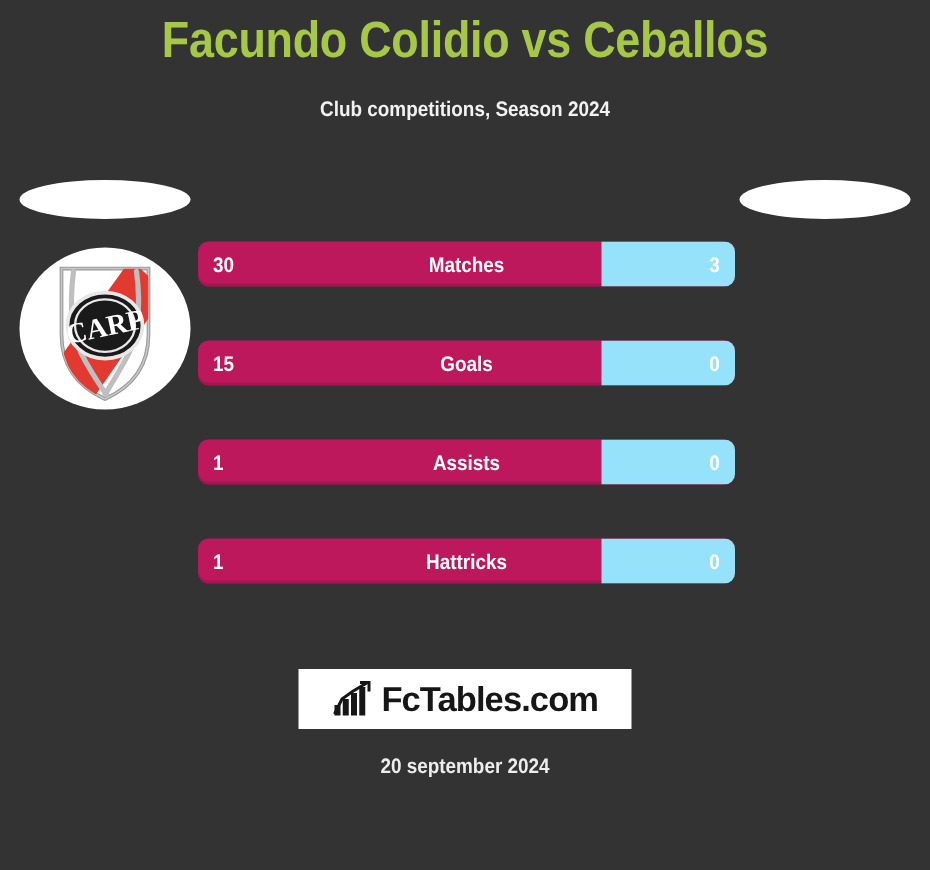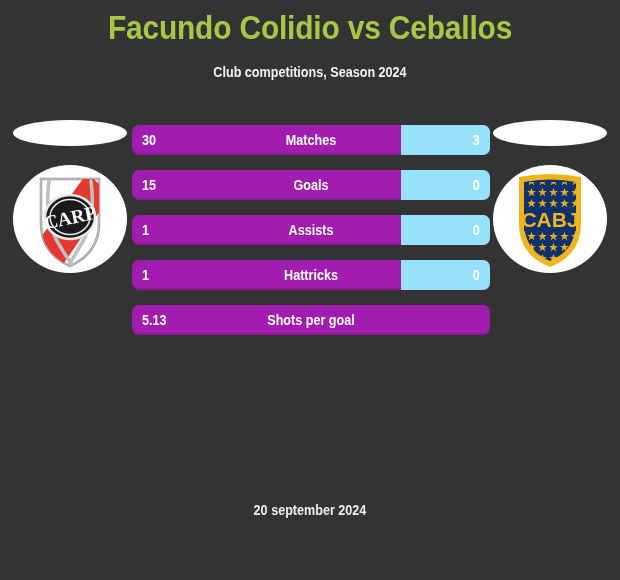--- a/index.html
+++ b/index.html
@@ -91,22 +91,23 @@
     top: 125px;
     left: 132px;
     width: 358px;
   }
   .row {
     position: relative;
     height: 30px;
     margin-bottom: 15px;
     border-radius: 7px;
     overflow: hidden;
-    background: #a21caf;
+    background: #be185d;
     box-shadow: inset 0 -2px 0 rgba(0,0,0,0.12);
+    margin-top: 36px;
   }
   .row .fill-right {
     position: absolute;
     top: 0;
     right: 0;
     height: 100%;
     background: #96E2FA;
   }
   .row .v-left,
   .row .v-right,
@@ -198,39 +199,20 @@
         <path d="M78 16 Q83 54 70 76 Q62 90 57 98" fill="none" stroke="#BFBFBF" stroke-width="3.5" stroke-linecap="round"></path>
         <ellipse cx="57" cy="52" rx="25" ry="22" fill="#1A1A1A" stroke="#E8E8E8" stroke-width="2.5"></ellipse>
         <ellipse cx="57" cy="52" rx="20" ry="17.5" fill="#1A1A1A" stroke="#E8E8E8" stroke-width="1.5"></ellipse>
         <text x="57" y="59" font-family="'Liberation Serif', serif" font-size="19" font-weight="bold" fill="#FFFFFF" text-anchor="middle" transform="rotate(-12 57 52)">CARP</text>
       </svg>
     </div>
   </div>
 
   <div class="crest-wrap right">
     <div class="oval-top"></div>
-    <div class="crest-oval">
-      <svg width="114" height="108" viewBox="0 0 114 108">
-        <defs>
-          <clipPath id="bocaclip">
-            <path d="M26 12 Q57 6 88 12 L88 58 Q88 90 57 102 Q26 90 26 58 Z"></path>
-          </clipPath>
-          <pattern id="stars" x="0" y="0" width="11" height="11" patternUnits="userSpaceOnUse">
-            <polygon points="5.5,1 6.7,4 9.9,4 7.3,6 8.3,9.2 5.5,7.3 2.7,9.2 3.7,6 1.1,4 4.3,4" fill="#F0B41E"></polygon>
-          </pattern>
-        </defs>
-        <path d="M26 12 Q57 6 88 12 L88 58 Q88 90 57 102 Q26 90 26 58 Z" fill="#F0B41E"></path>
-        <path d="M31 17 Q57 12 83 17 L83 57 Q83 85 57 96 Q31 85 31 57 Z" fill="#10306E"></path>
-        <g clip-path="url(#bocaclip)">
-          <rect x="31" y="17" width="52" height="79" fill="url(#stars)" opacity="0.95"></rect>
-        </g>
-        <rect x="31" y="44" width="52" height="22" fill="#10306E"></rect>
-        <text x="57" y="62" font-family="'Liberation Sans', sans-serif" font-size="21" font-weight="bold" fill="#F0B41E" text-anchor="middle" letter-spacing="0">CABJ</text>
-      </svg>
-    </div>
   </div>
 
   <div class="rows">
 
     <div class="row">
       <div class="fill-right" style="width:25%"></div>
       <div class="v-left">30</div>
       <div class="label">Matches</div>
       <div class="v-right">3</div>
     </div>
@@ -250,24 +232,33 @@
     </div>
 
     <div class="row">
       <div class="fill-right" style="width:25%"></div>
       <div class="v-left">1</div>
       <div class="label">Hattricks</div>
       <div class="v-right">0</div>
     </div>
 
 
-    <div class="row">
-      <div class="v-left">5.13</div>
-      <div class="label">Shots per goal</div>
-    </div>
-
-
-  </div>
-
+
+
+  </div>
+
+  <div class="brand-box">
+    <div class="brand-inner">
+      <svg width="28" height="25" viewBox="0 0 28 25">
+        <path d="M2 22 L7 12 L14 7 L24 1" fill="none" stroke="#161616" stroke-width="2"></path>
+        <path d="M19 1 L25 1 L25 7" fill="none" stroke="#161616" stroke-width="2"></path>
+        <rect x="2" y="16" width="4" height="7" fill="#161616"></rect>
+        <rect x="7.5" y="12" width="4" height="11" fill="#161616"></rect>
+        <rect x="13" y="8" width="4" height="15" fill="#161616"></rect>
+        <rect x="18.5" y="4" width="4" height="19" fill="#161616"></rect>
+      </svg>
+      <span class="brand-text">FcTables.com</span>
+    </div>
+  </div>
 
   <div class="date">20 september 2024</div>
 
 </div>
 
 </body></html>

